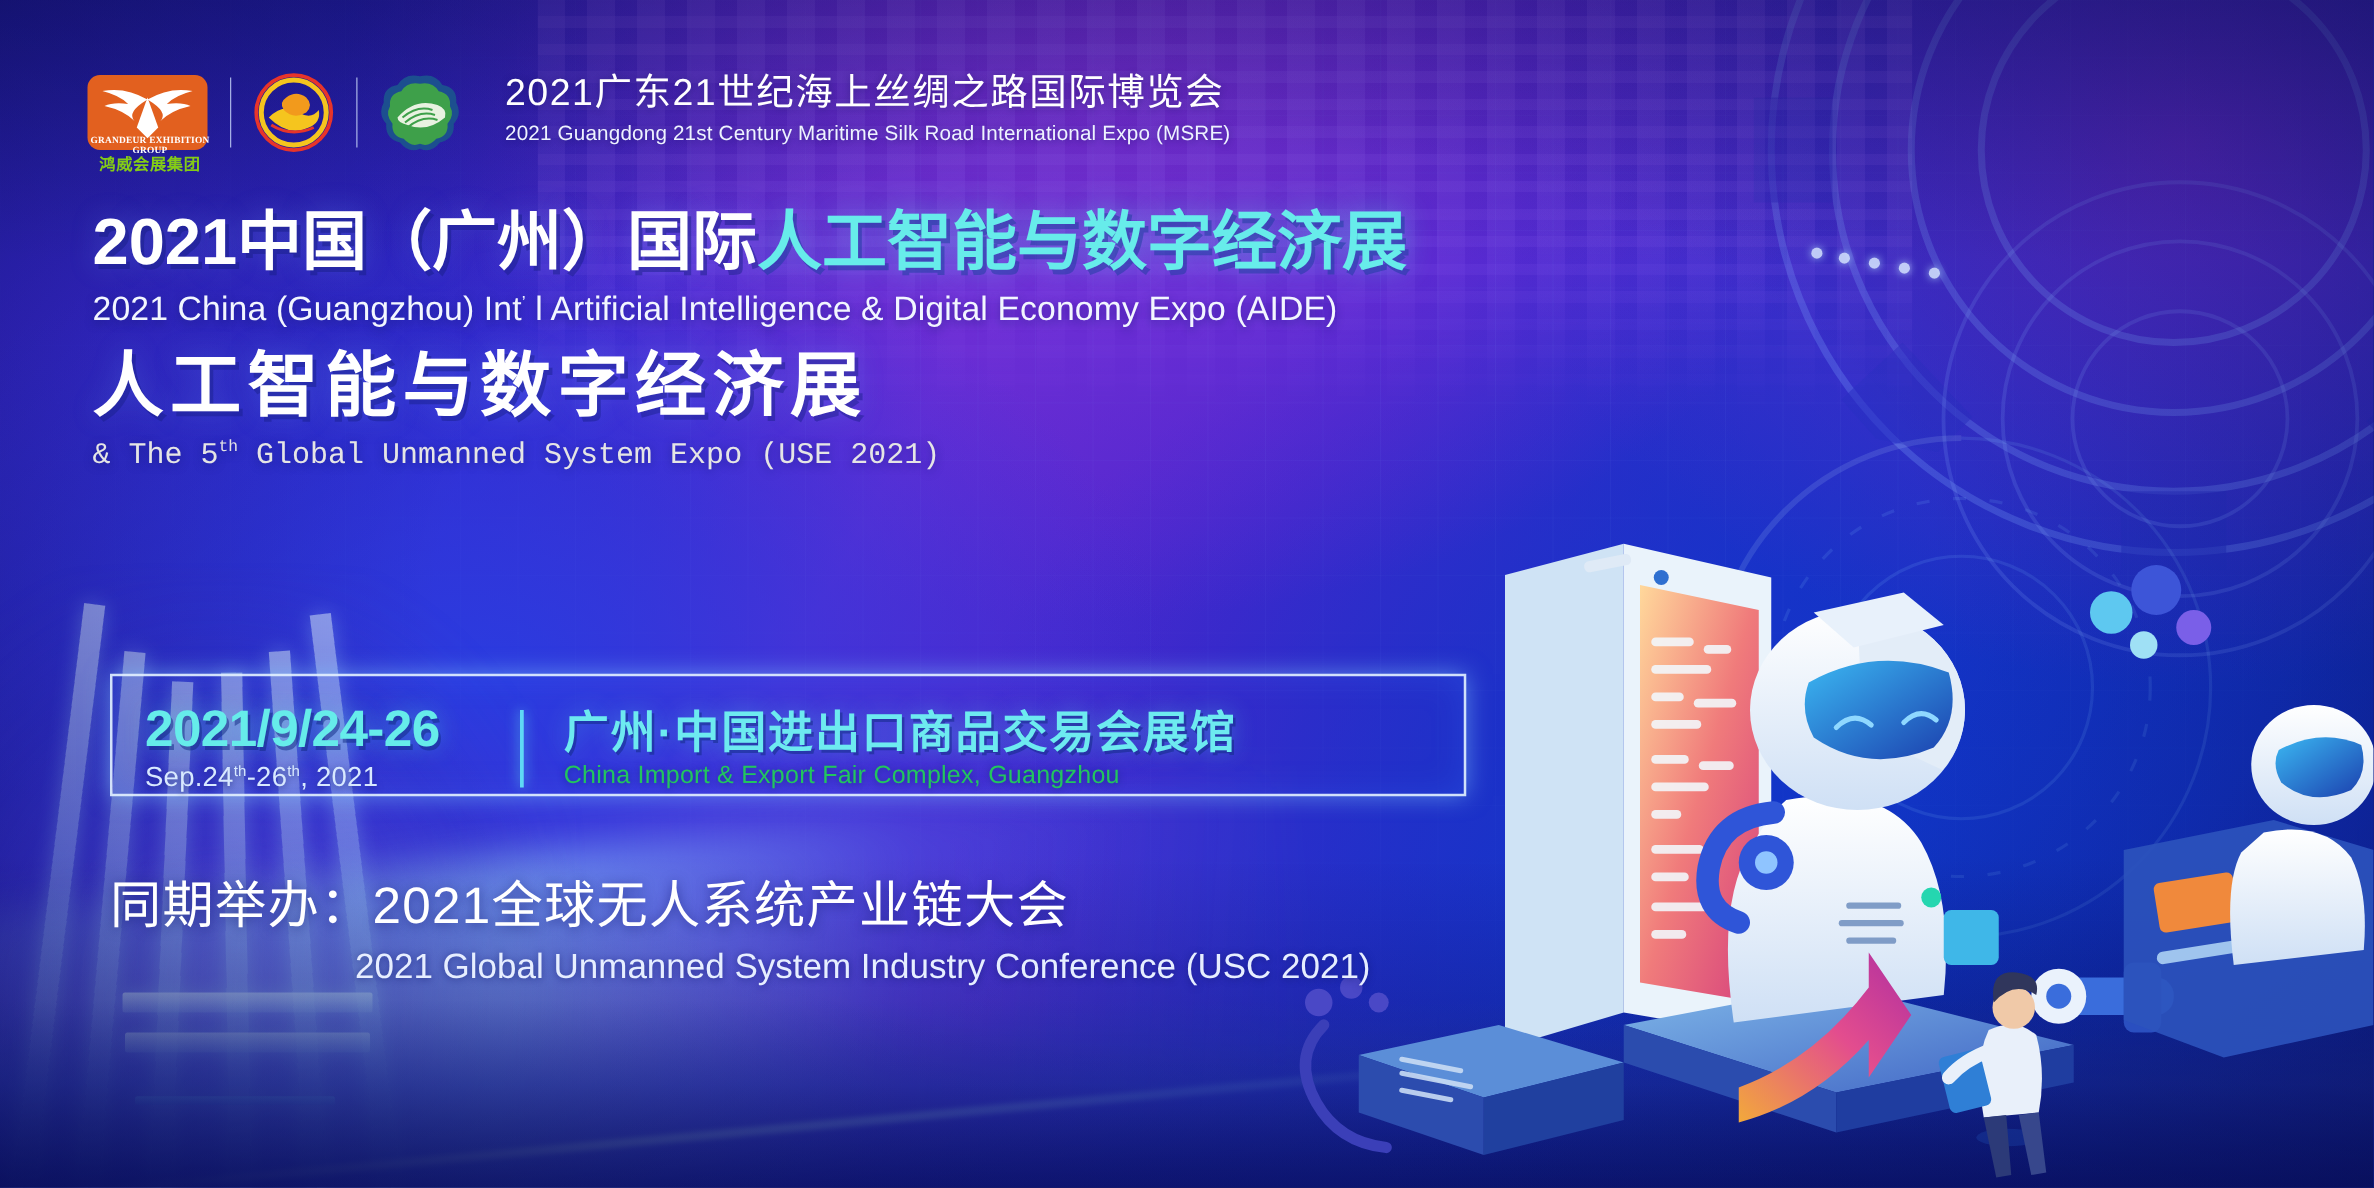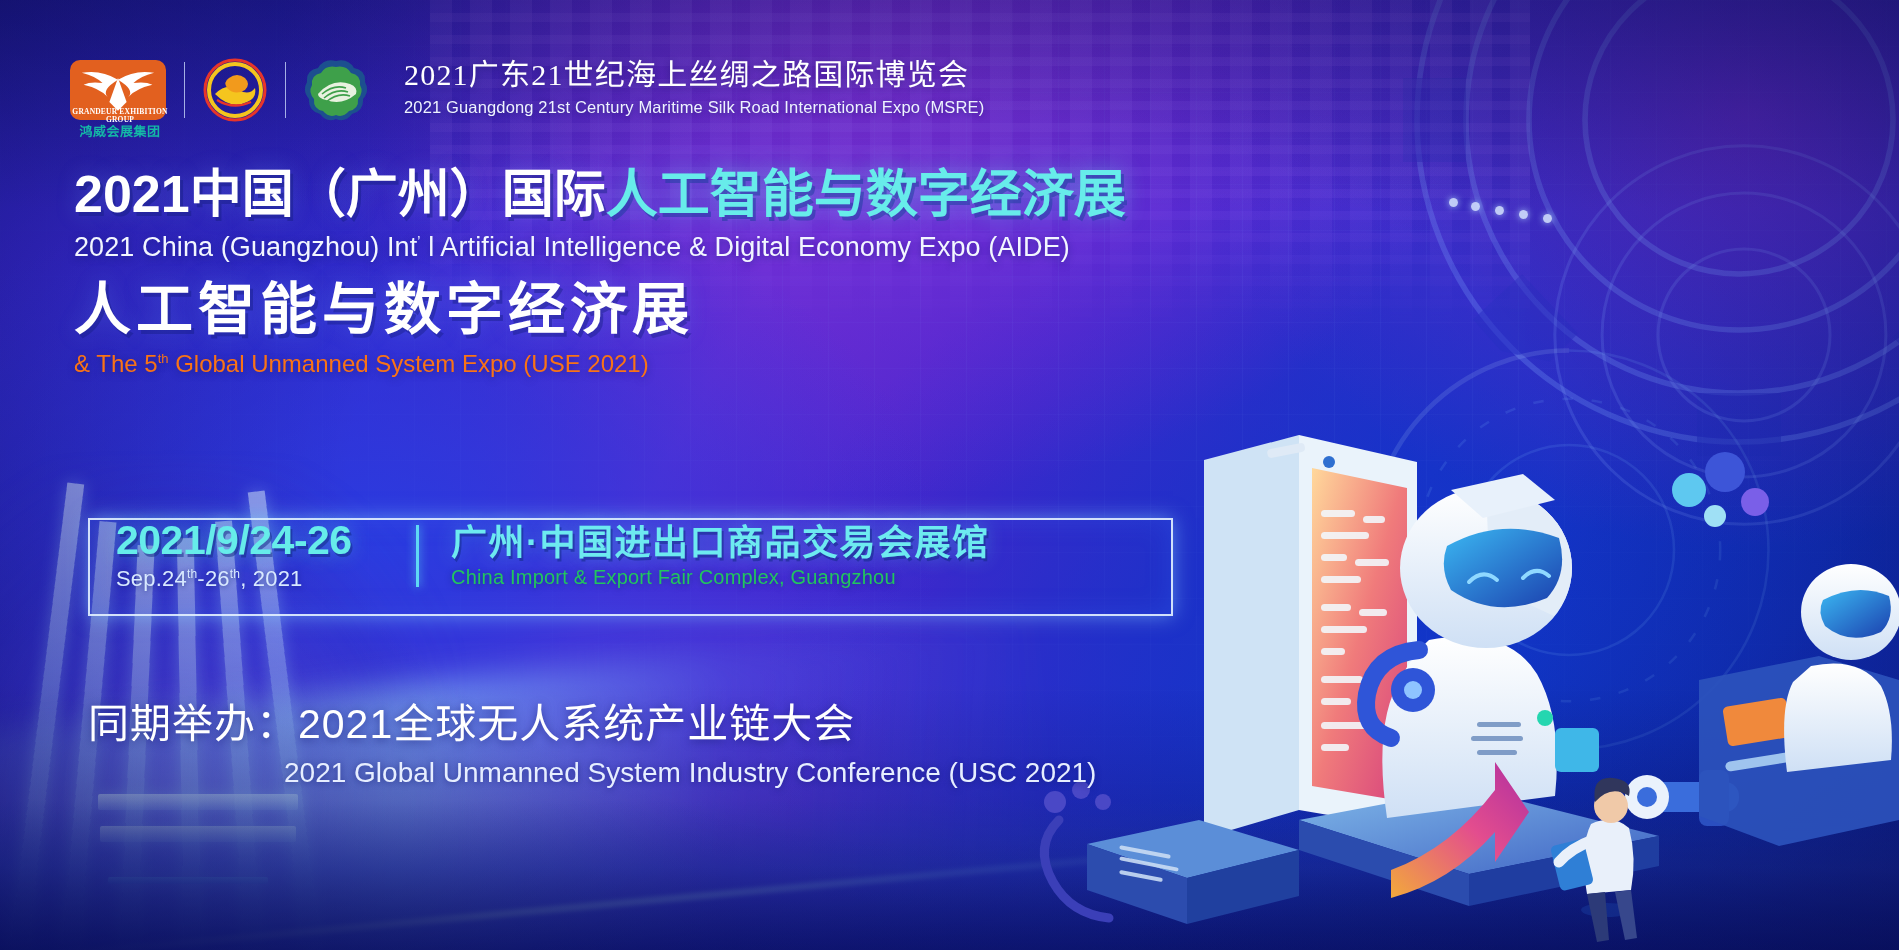--- a/index.html
+++ b/index.html
@@ -90,26 +90,25 @@
   .logo-grandeur{
     width:96px;height:60px;border-radius:10px;background:#e2601f;
     display:flex;align-items:center;justify-content:center;position:relative;
   }
   .logo-sep{width:1px;height:56px;background:rgba(210,225,255,.75);margin:0 18px;}
   .logo-circle{width:64px;height:64px;position:relative;}
   .grandeur-caption{
     position:absolute;left:70px;top:108px;width:100px;text-align:center;line-height:1.05;
   }
   .gc-en{font-size:7.5px;letter-spacing:.2px;color:#ffffff;font-family:"Liberation Serif",serif;font-weight:700;display:block;}
-  .gc-cn{font-size:13px;color:#14b8a6;font-weight:700;display:block;margin-top:1px;letter-spacing:.5px;}
+  .gc-cn{font-size:13px;color:#84cc16;font-weight:700;display:block;margin-top:1px;letter-spacing:.5px;}
   .org-block{margin-left:36px;padding-bottom:6px;}
   .org-cn{
     font-size:30px;color:#ffffff;letter-spacing:1.2px;line-height:1.15;white-space:nowrap;
     text-shadow:0 1px 6px rgba(20,20,90,.45);
-    font-family:Liberation Serif, serif;
   }
   .org-en{
     font-size:16.5px;color:#eef3ff;letter-spacing:.15px;margin-top:5px;white-space:nowrap;
     text-shadow:0 1px 5px rgba(20,20,90,.45);
   }
   
   .titles{position:absolute;left:74px;top:168px;}
   .t1{
     font-size:52px;font-weight:900;line-height:1.0;white-space:nowrap;letter-spacing:0px;
     font-family:"Liberation Sans","DejaVu Sans",sans-serif;
@@ -119,31 +118,32 @@
   .t1-en{
     font-size:27px;color:#f2f6ff;margin-top:12px;white-space:nowrap;letter-spacing:.1px;
     text-shadow:0 2px 7px rgba(18,24,110,.5);
   }
   .t2{
     font-size:57px;font-weight:900;color:#ffffff;line-height:1.0;margin-top:18px;white-space:nowrap;
     letter-spacing:5px;
     text-shadow:3px 4px 0 rgba(22,28,130,.42), 0 0 22px rgba(120,170,255,.28);
   }
   .t2-en{
-    font-size:24px;color:#f97316;margin-top:12px;white-space:nowrap;
+    font-size:24px;color:#e5e5e5;margin-top:12px;white-space:nowrap;
     text-shadow:0 2px 7px rgba(18,24,110,.5);
+    font-family:Liberation Mono, monospace;
   }
   .t2-en sup{font-size:13px;}
   .t1-en sup{font-size:14px;}
   
   .infobox{
-    position:absolute;left:88px;top:518px;width:1085px;height:98px;
+    position:absolute;left:88px;top:539px;width:1085px;height:98px;
     border:2px solid rgba(225,240,255,.92);
     box-shadow:0 0 18px rgba(130,200,255,.55), inset 0 0 26px rgba(60,120,255,.22);
-    display:flex;align-items:flex-start;
+    display:flex;align-items:flex-end;
   }
   .infobox-inner{display:flex;align-items:center;width:100%;padding:0 26px;}
   .date-col{width:292px;}
   .date-main{
     font-size:41px;font-weight:900;color:#66ecea;line-height:1;letter-spacing:-.5px;
     text-shadow:2px 3px 0 rgba(16,40,130,.5), 0 0 20px rgba(90,240,235,.45);
   }
   .date-sub{
     font-size:22px;color:#d8e9ff;margin-top:5px;letter-spacing:.2px;
     text-shadow:0 1px 5px rgba(16,30,110,.6);

